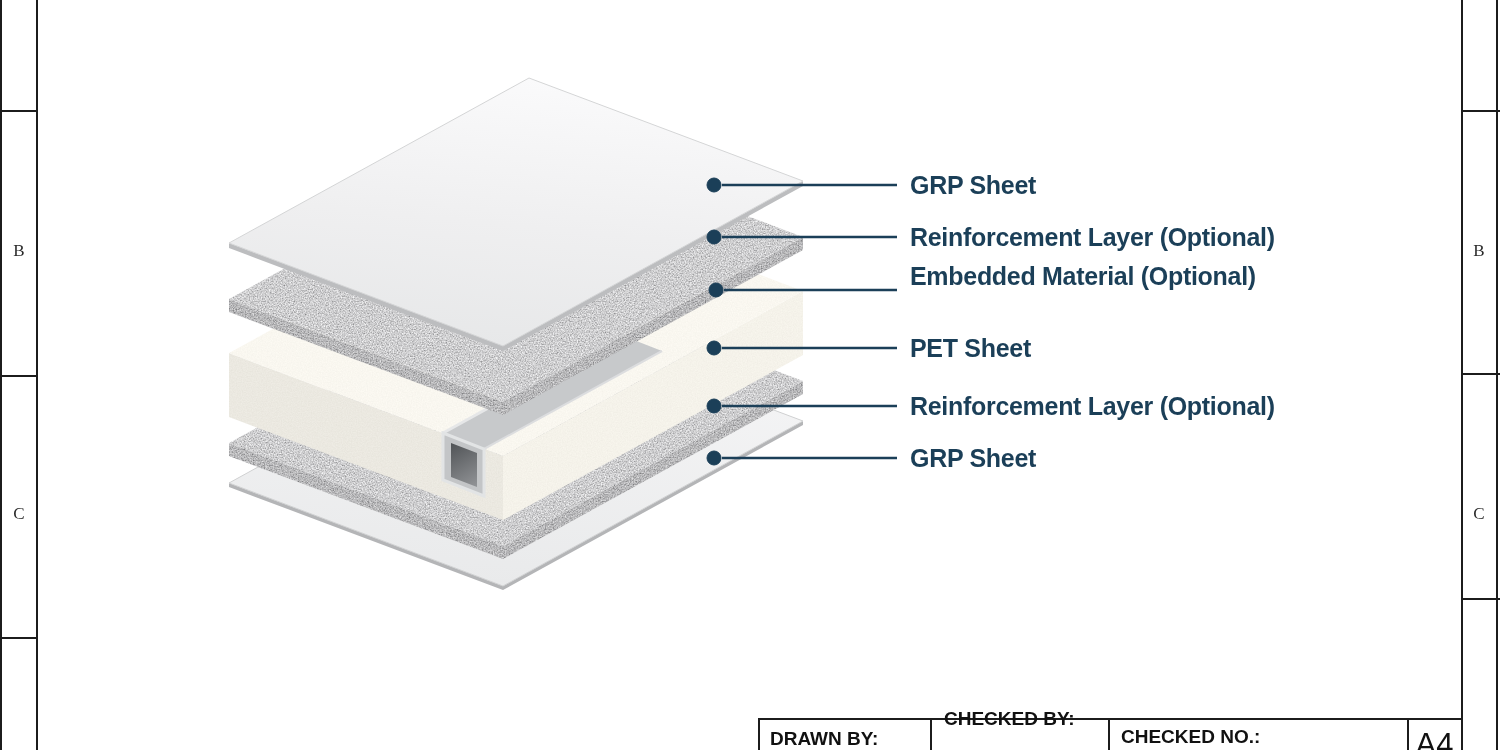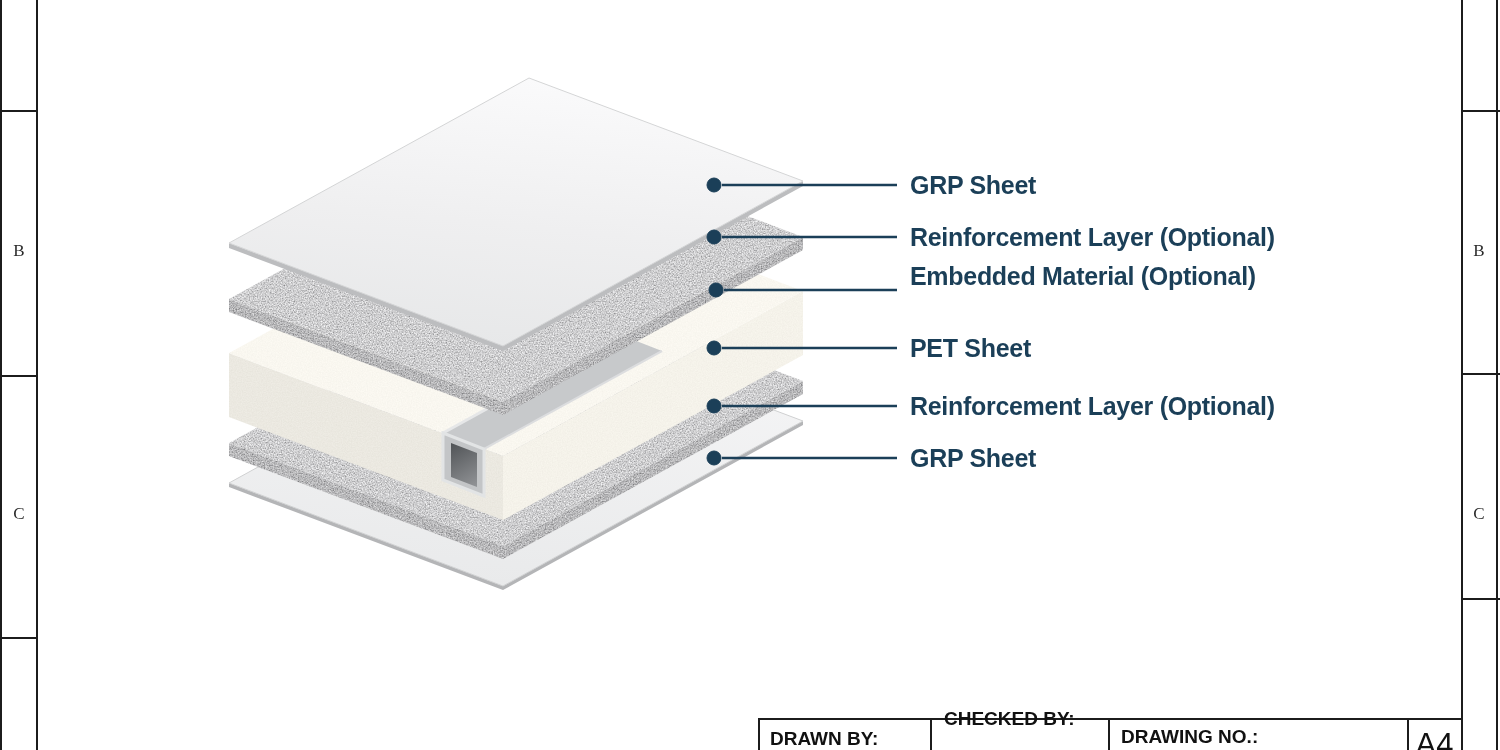--- a/index.html
+++ b/index.html
@@ -152,15 +152,15 @@
 <div class="zone-letter" style="left:1464px;top:504px">C</div>
 
 <div>
   <div class="hline" style="left:758px;top:718px;width:705px"></div>
   <div class="vline" style="left:758px;top:718px;height:32px"></div>
   <div class="vline" style="left:930px;top:718px;height:32px"></div>
   <div class="vline" style="left:1108px;top:718px;height:32px"></div>
   <div class="vline" style="left:1407px;top:718px;height:32px"></div>
   <div class="tb-label" style="left:770px;top:728px">DRAWN BY:</div>
   <div class="tb-label" style="left:944px;top:708px">CHECKED BY:</div>
-  <div class="tb-label" style="left:1121px;top:726px">DRAWING NO.:</div>
+  <div class="tb-label" style="left:1121px;top:726px">CHECKED NO.:</div>
   <div class="sheet-size" style="left:1407px;top:727px;width:55px">A4</div>
 </div>
 
 </body></html>

